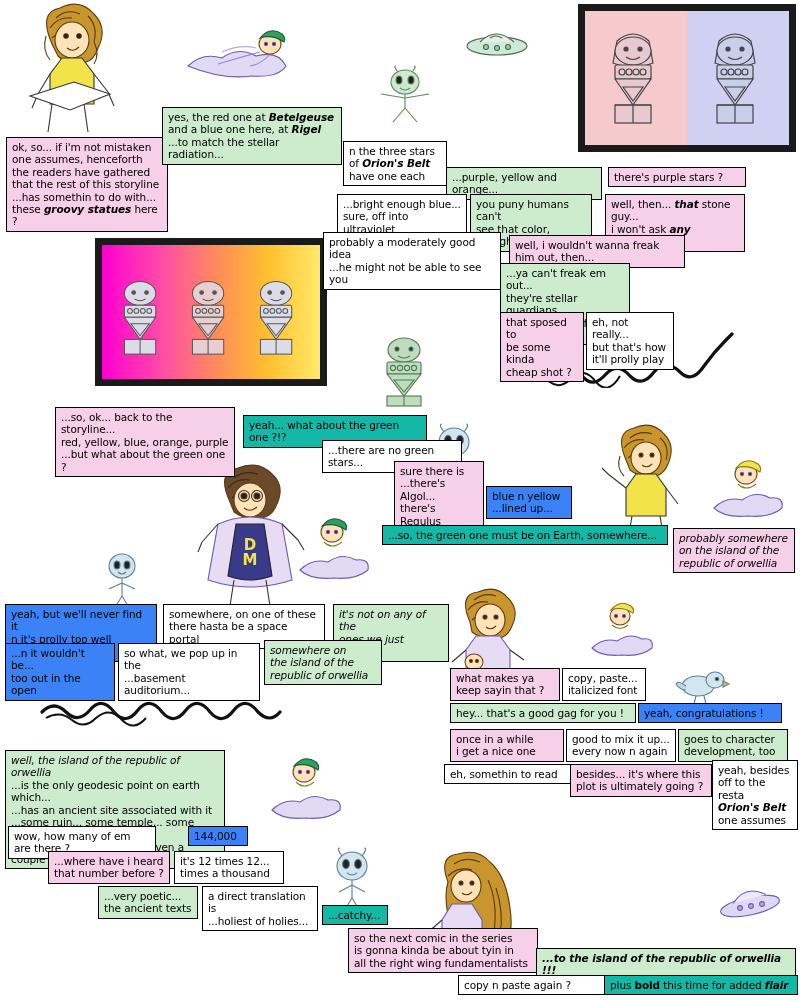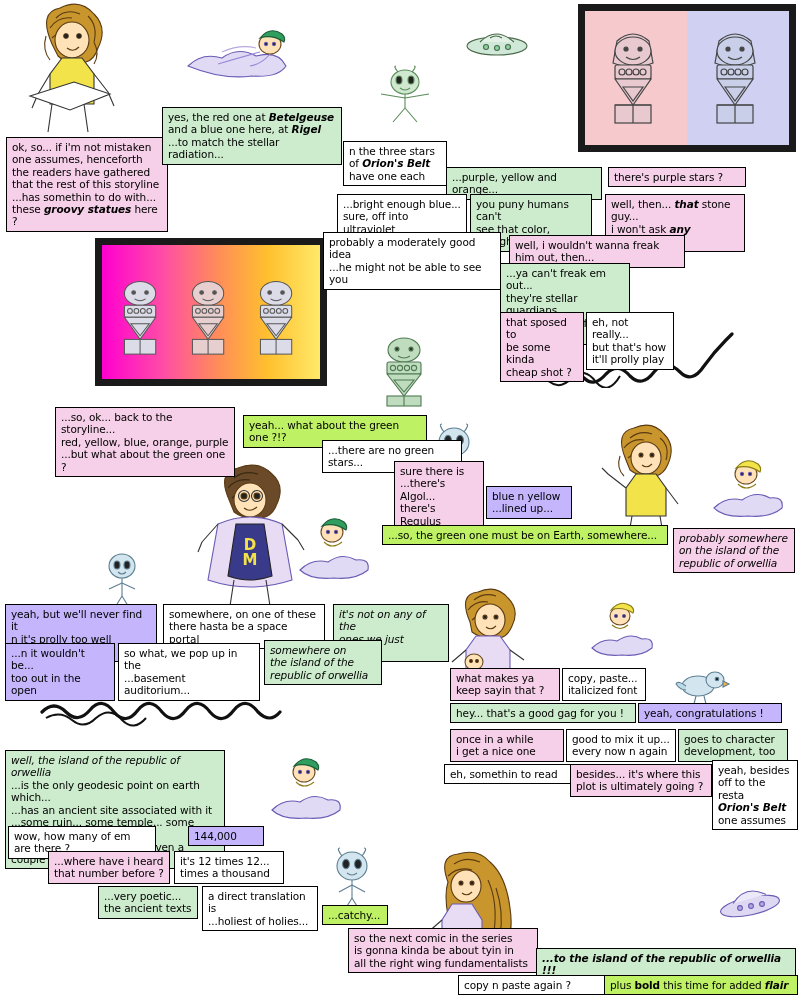--- a/index.html
+++ b/index.html
@@ -15,22 +15,22 @@
     padding:3px 5px;
     box-sizing:border-box;
     color:#000;
     letter-spacing:-0.1px;
   }
   .bub b{font-weight:bold;}
   .bub i{font-style:italic;}
   .pink{background:#f6cfe8;}
   .green{background:#cdeccd;}
   .white{background:#ffffff;}
-  .lav{background:#bef264;}
-  .cyan{background:#c4b5fd;}
+  .lav{background:#14b8a6;}
+  .cyan{background:#3b82f6;}
 
   
   .fig{position:absolute;}
   .fig svg{display:block;overflow:visible;}
 
   
   .panel{position:absolute;box-sizing:border-box;}
   .frame-black{border:7px solid #1a1a1a;}
 
   .scribble{position:absolute;}
@@ -473,21 +473,21 @@
     <div class="bub green" style="left: 450px; top: 703px; width: 186px; min-height: 18px;">hey... that's a good gag for you !</div>
     <div class="bub cyan" style="left: 638px; top: 703px; width: 144px; min-height: 18px;">yeah, congratulations !</div>
     <div class="bub pink" style="left: 450px; top: 729px; width: 114px; min-height: 30px;">once in a while<br>i get a nice one</div>
     <div class="bub white" style="left: 566px; top: 729px; width: 110px; min-height: 30px;">good to mix it up...<br>every now n again</div>
     <div class="bub green" style="left: 678px; top: 729px; width: 110px; min-height: 30px;">goes to character<br>development, too</div>
     <div class="bub white" style="left: 444px; top: 764px; width: 128px; min-height: 18px;">eh, somethin to read</div>
     <div class="bub pink" style="left: 570px; top: 764px; width: 142px; min-height: 30px;">besides... it's where this<br>plot is ultimately going ?</div>
     <div class="bub white" style="left: 712px; top: 760px; width: 86px; min-height: 56px;">yeah, besides<br>off to the resta<br><b><i>Orion's Belt</i></b><br>one assumes</div>
     <div class="bub green" style="left: 5px; top: 750px; width: 220px; min-height: 68px;"><i>well, the island of the republic of orwellia</i><br>...is the only geodesic point on earth which...<br>...has an ancient site associated with it<br>...some ruin... some temple... some ancient city...<br>they're all accounted for... even a couple of malls</div>
     <div class="bub white" style="left: 8px; top: 826px; width: 148px; min-height: 18px;">wow, how many of em are there ?</div>
-    <div class="bub cyan" style="left: 188px; top: 826px; width: 76px; min-height: 18px;">144,000</div>
+    <div class="bub cyan" style="left: 188px; top: 826px; width: 60px; min-height: 18px;">144,000</div>
     <div class="bub pink" style="left: 48px; top: 851px; width: 122px; min-height: 30px;">...where have i heard<br>that number before ?</div>
     <div class="bub white" style="left: 174px; top: 851px; width: 110px; min-height: 30px;">it's 12 times 12...<br>times a thousand</div>
     <div class="bub green" style="left: 98px; top: 886px; width: 100px; min-height: 30px;">...very poetic...<br>the ancient texts</div>
     <div class="bub white" style="left: 202px; top: 886px; width: 116px; min-height: 30px;">a direct translation is<br>...holiest of holies...</div>
     <div class="bub lav" style="left: 322px; top: 905px; width: 66px; min-height: 18px;">...catchy...</div>
     <div class="bub pink" style="left: 348px; top: 928px; width: 190px; min-height: 42px;">so the next comic in the series<br>is gonna kinda be about tyin in<br>all the right wing fundamentalists</div>
     <div class="bub green" style="left: 536px; top: 948px; width: 260px; min-height: 20px;"><b><i>...to the island of the republic of orwellia !!!</i></b></div>
     <div class="bub white" style="left: 458px; top: 975px; width: 166px; min-height: 18px;">copy n paste again ?</div>
     <div class="bub lav" style="left: 604px; top: 975px; width: 194px; min-height: 18px;">plus <b>bold</b> this time for added <b><i>flair</i></b></div>
   </div>

